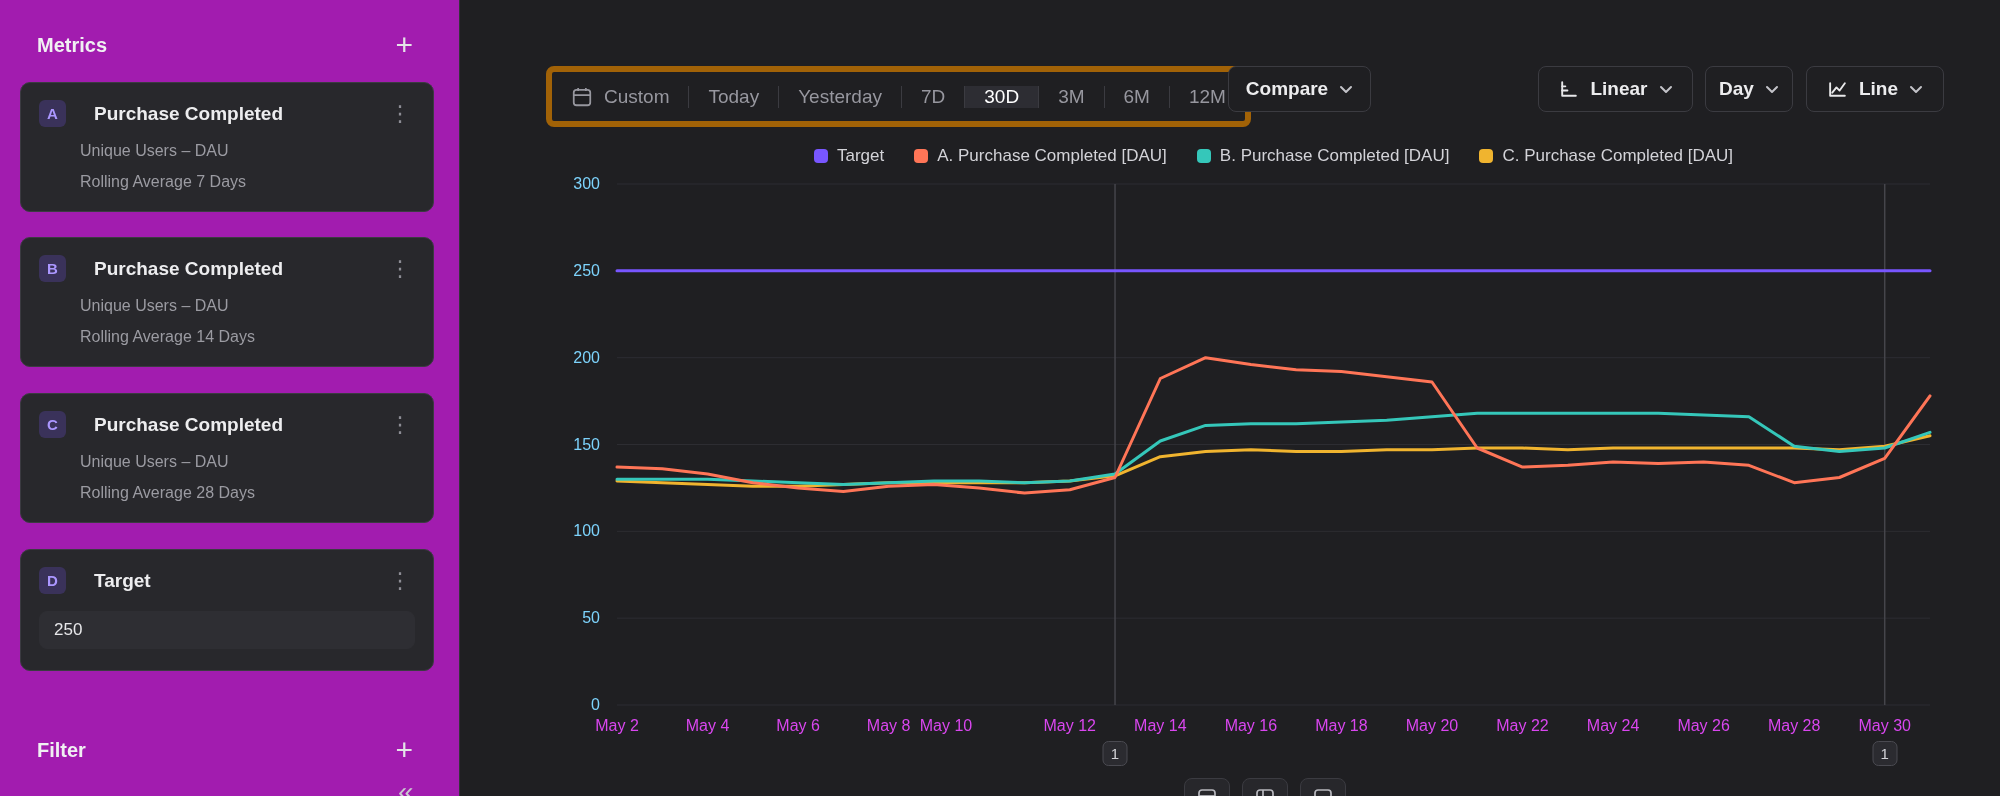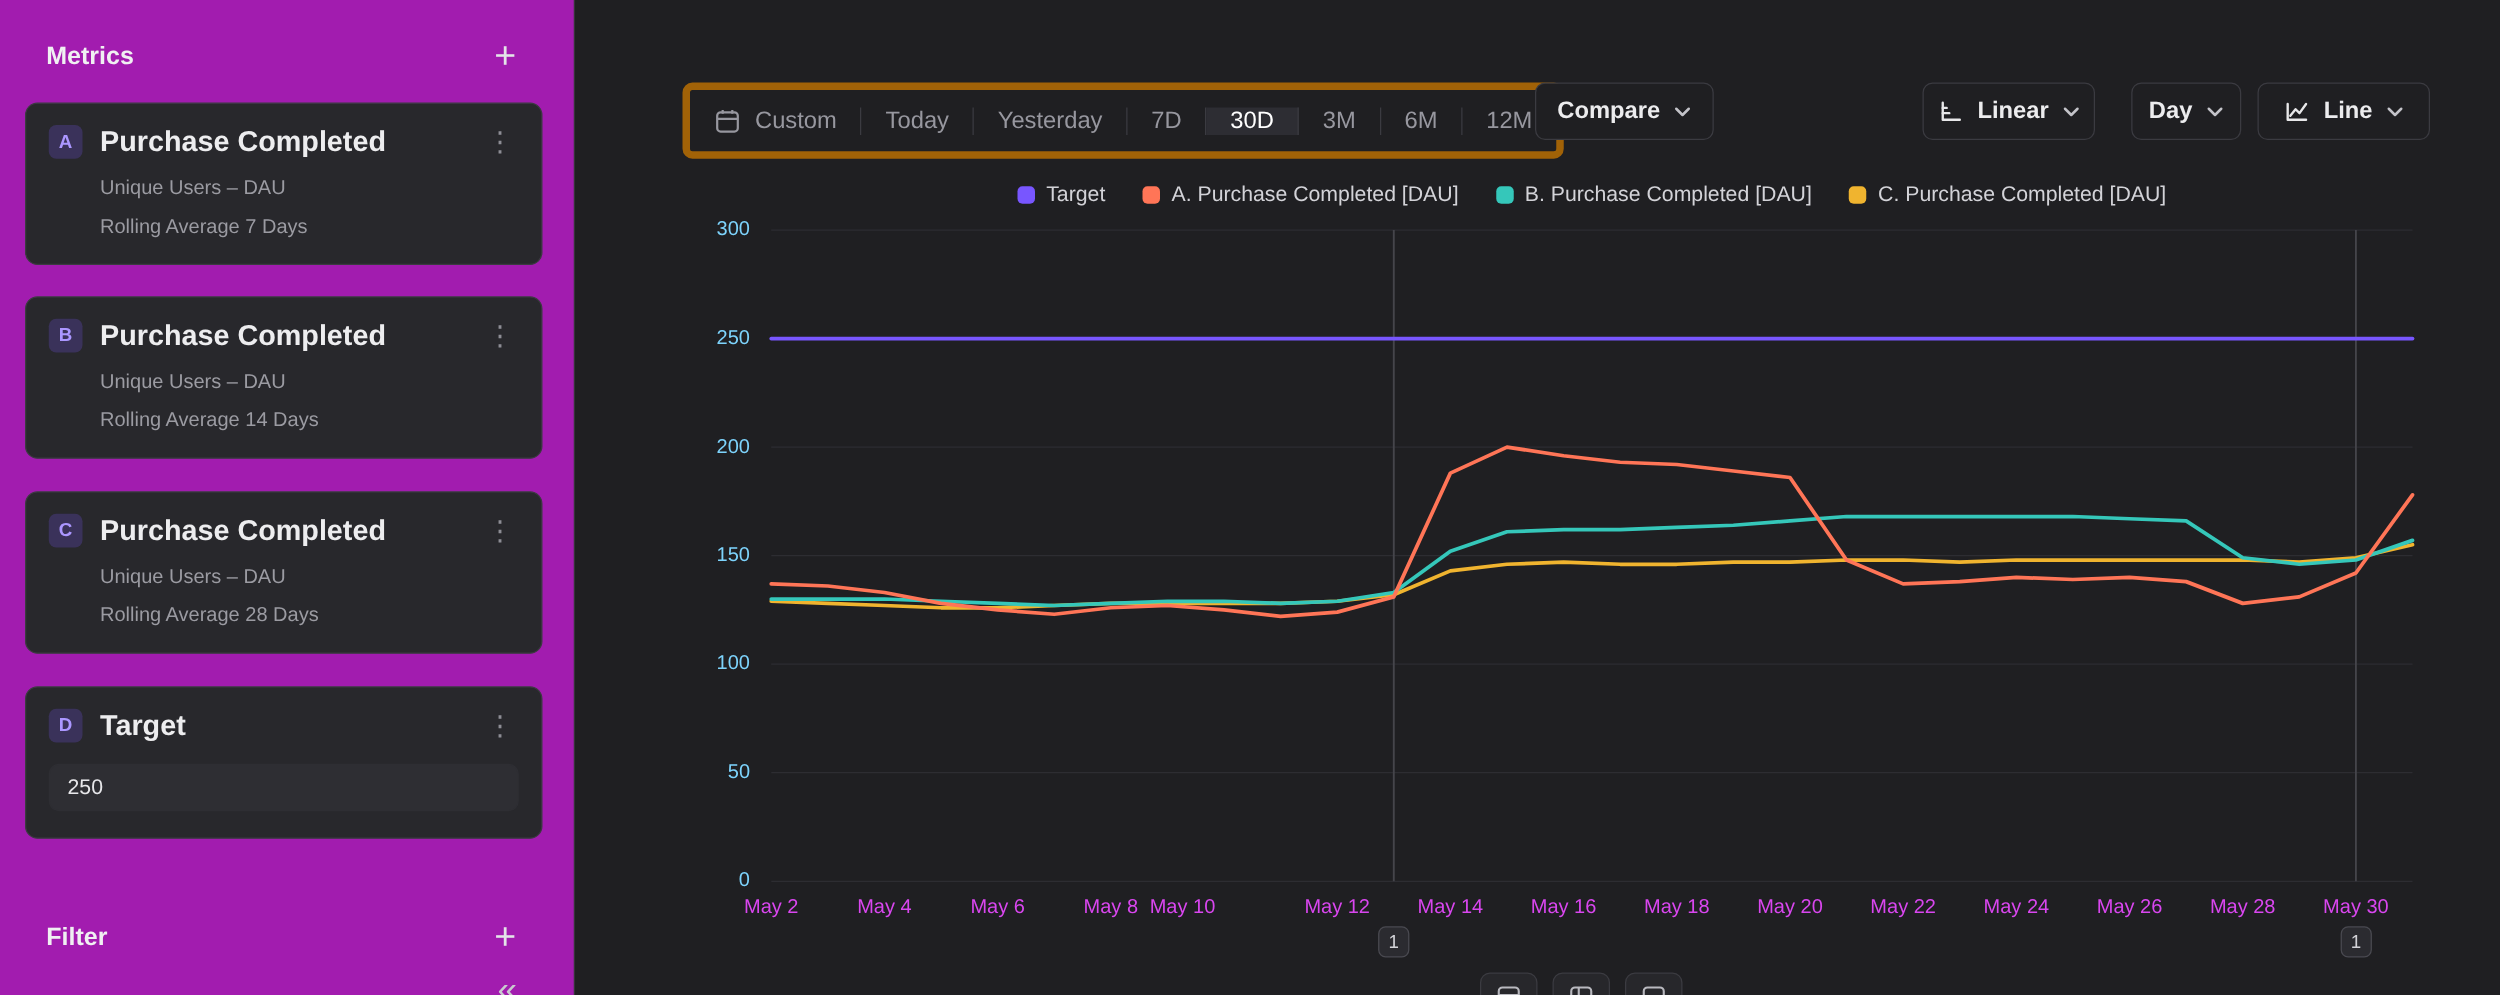--- a/index.html
+++ b/index.html
@@ -35,21 +35,21 @@
     width:27px; height:27px; border-radius:6px;
     background:rgba(122,88,255,0.22); color:#a causes;
     color:#a globally;
   }
   .badge {
     width:27px; height:27px; border-radius:6px;
     background:rgba(122,88,255,0.22); color:#ab97ff;
     font-size:15px; font-weight:700;
     display:flex; align-items:center; justify-content:center;
   }
-  .card-title { flex:1; margin-left:14px; font-size:23px; font-weight:700; color:#ededef; }
+  .card-title { flex:1; margin-left:28px; font-size:19px; font-weight:700; color:#ededef; }
   .kebab { color:#8d8d95; font-size:22px; line-height:1; cursor:pointer; background:none; border:none; padding:0 4px; }
   .card-sub { margin-left:41px; margin-top:15px; font-size:16px; color:#9b9ba2; }
   .target-input {
     display:block; margin-top:17px; width:100%; height:38px;
     background:#2e2e33; border:1px solid #2e2e33; border-radius:8px;
     color:#e7e7ea; font-size:17px; padding:0 14px; font-family:inherit;
   }
   .collapse-btn {
     position:absolute; left:398px; top:776px; background:none; border:none;
     color:#c9c9cf; font-size:28px; cursor:pointer; font-family:inherit;
@@ -202,21 +202,21 @@
 
 <button class="tool-btn" style="left:1228px;width:143px;">
   <span>Compare</span>
   <span class="chev">
     <svg width="14" height="9" viewBox="0 0 14 9">
         <path d="M2 2 L7 7 L12 2" stroke="currentColor" stroke-width="2" fill="none" stroke-linecap="round" stroke-linejoin="round"></path>
       </svg>
   </span>
 </button>
 
-<button class="tool-btn" style="left:1538px;width:138px;">
+<button class="tool-btn" style="left:1538px;width:155px;">
   <span class="chev">
     <svg width="21" height="21" viewBox="0 0 20 20">
         <path d="M4 3 V16 H17" stroke="#e8e8ea" stroke-width="1.8" fill="none" stroke-linecap="round" stroke-linejoin="round"></path>
         <path d="M4 11 H9 M4 7 H7" stroke="#e8e8ea" stroke-width="1.8" fill="none" stroke-linecap="round"></path>
       </svg>
   </span>
   <span>Linear</span>
   <span class="chev">
     <svg width="14" height="9" viewBox="0 0 14 9">
         <path d="M2 2 L7 7 L12 2" stroke="currentColor" stroke-width="2" fill="none" stroke-linecap="round" stroke-linejoin="round"></path>

